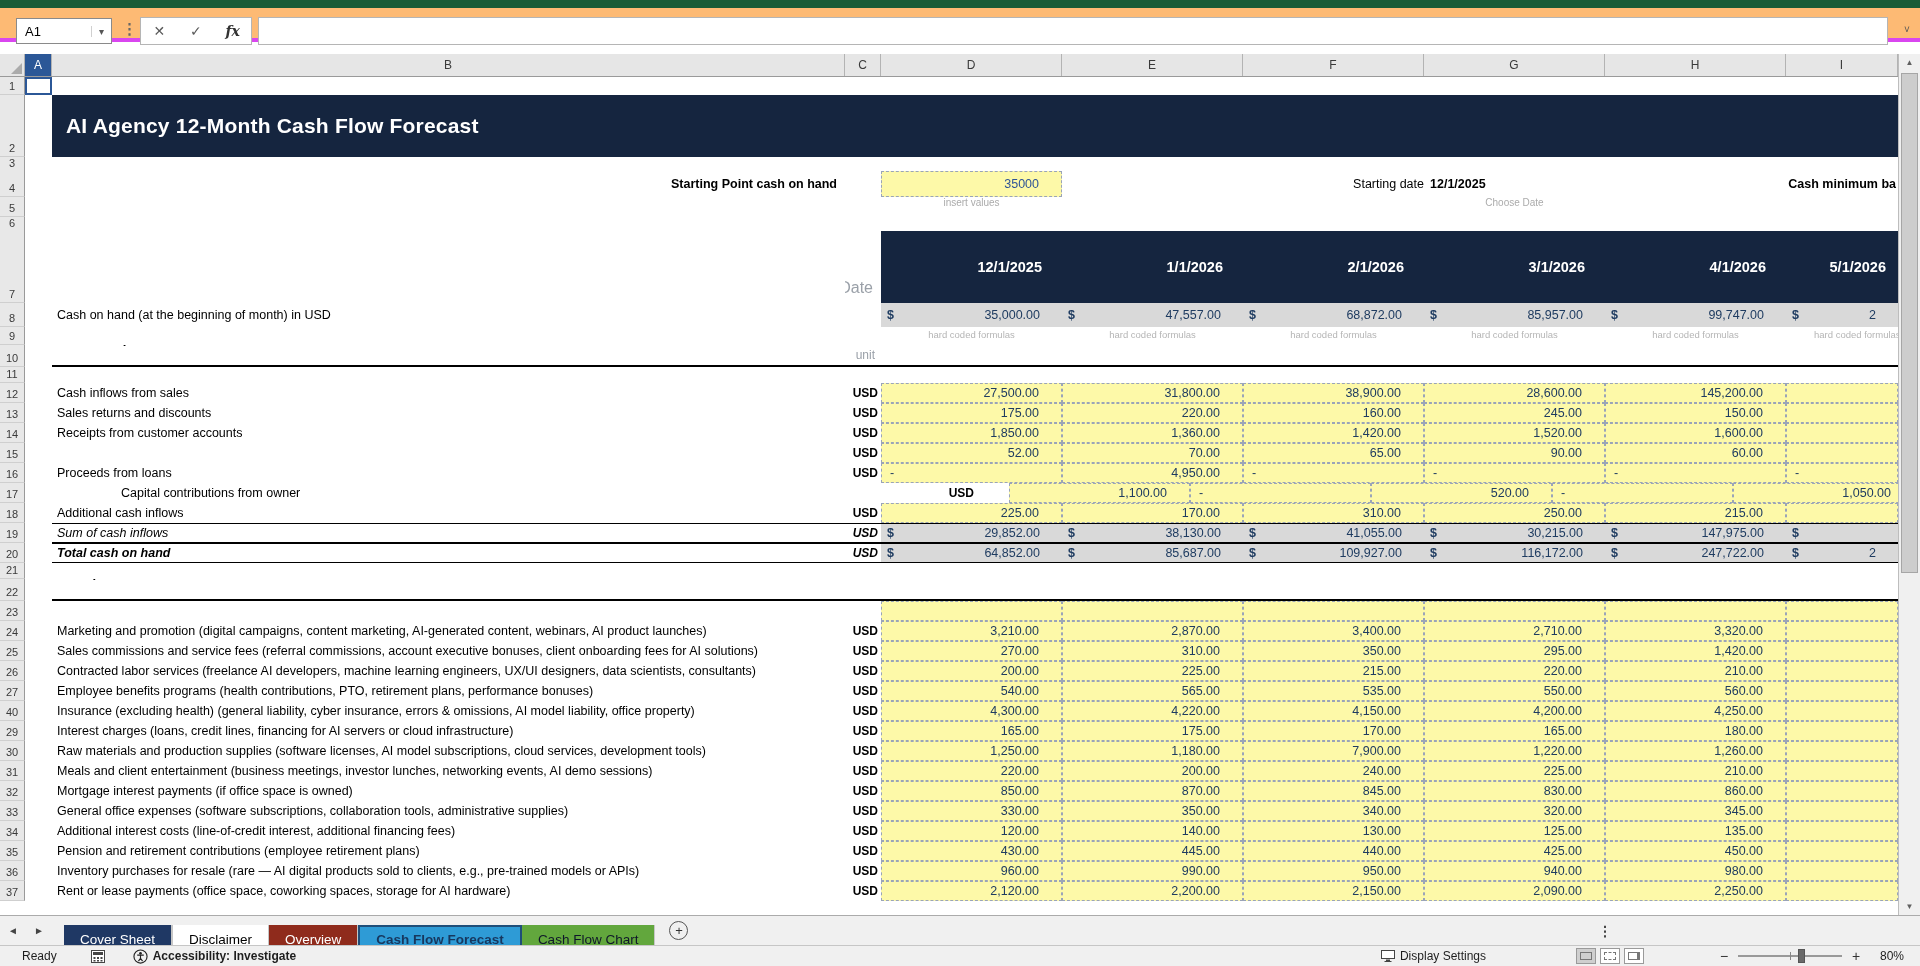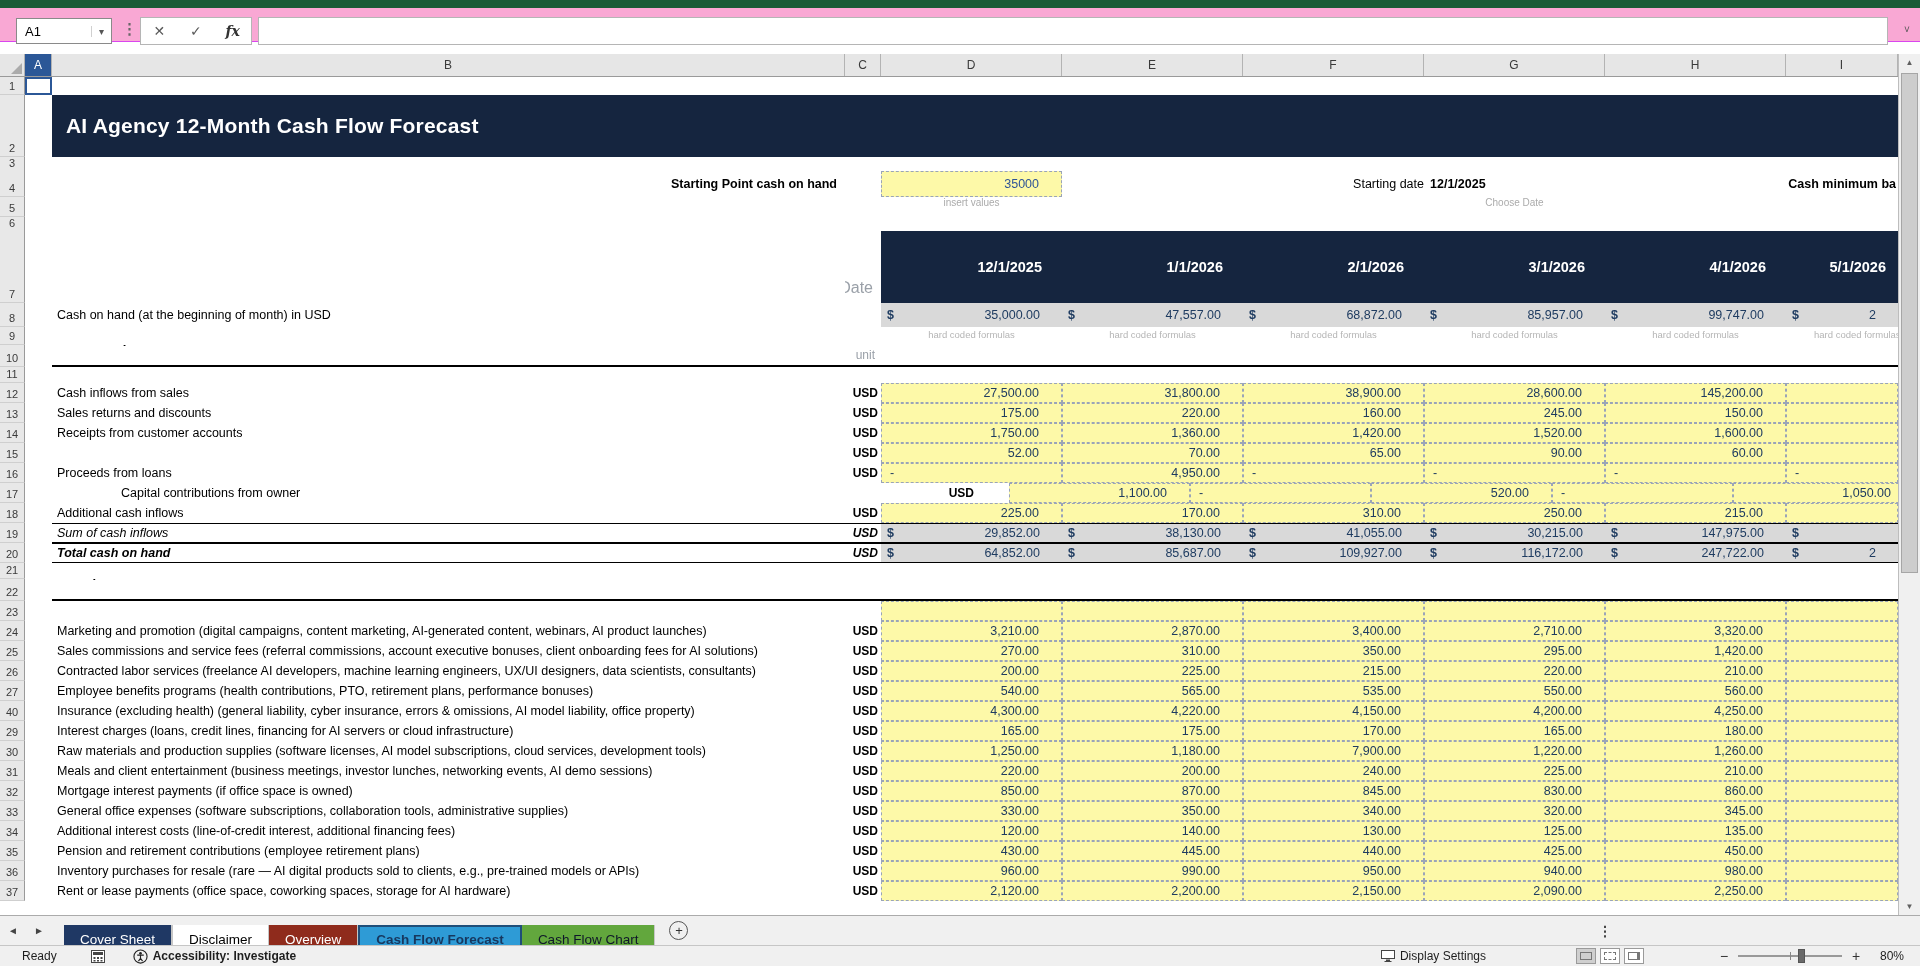--- a/index.html
+++ b/index.html
@@ -4,21 +4,21 @@
 <style>
   * { box-sizing: border-box; }
   html,body { margin:0; padding:0; }
   body {
     width:1920px; height:966px; position:relative; overflow:hidden;
     font-family:"Liberation Sans", sans-serif; background:#fff; color:#000;
     -webkit-font-smoothing:antialiased;
   }
   
   .topstrip { position:absolute; left:0; top:0; width:1920px; height:8px; background:var(--green,#185C37); }
-  .toolbar  { position:absolute; left:0; top:8px; width:1920px; height:34px; background:#f9a8d4; border-bottom:1px solid #d946ef; }
+  .toolbar  { position:absolute; left:0; top:8px; width:1920px; height:34px; background:#fdba74; border-bottom:4px solid #d946ef; }
   .namebox  { position:absolute; left:16px; top:10px; width:96px; height:26px; background:#fff; border:1px solid #8a8a8a; display:flex; align-items:center; }
   .namebox .nb-text { flex:1; padding-left:8px; font-size:13px; }
   .namebox .nb-drop { width:20px; text-align:center; color:#555; font-size:10px; border-left:1px solid #d0d0d0; }
   .tb-ellipsis { position:absolute; left:122px; top:12px; color:#666; font-size:15px; font-weight:bold; letter-spacing:0; }
   .fx-group { position:absolute; left:140px; top:9px; width:112px; height:28px; background:#fff; border:1px solid #b5b5b5; display:flex; align-items:center; justify-content:space-around; }
   .fx-group .tbtn { width:30px; text-align:center; font-size:14px; color:#5a5a5a; cursor:default; }
   .fx-group .tbtn.fx { font-family:"DejaVu Serif", serif; font-style:italic; font-weight:bold; color:#333; }
   .formulabar { position:absolute; left:258px; top:9px; width:1630px; height:28px; background:#fff; border:1px solid #b5b5b5; font-size:13px; padding:5px 8px; }
   .fb-chevron { position:absolute; left:1898px; top:16px; width:18px; text-align:center; color:#555; font-size:10px; }
   
@@ -290,21 +290,21 @@
             <div class="input-cell"></div>
           </div>
         </div>
       </div>
       <div class="sheet-row" style="height: 20px;">
         <div class="gut">14</div>
         <div class="cB label">Receipts from customer accounts</div>
         <div class="cC unit">USD</div>
         <div class="band">
           <div class="mcols">
-            <div class="input-cell">1,750.00</div>
+            <div class="input-cell">1,850.00</div>
             <div class="input-cell">1,360.00</div>
             <div class="input-cell">1,420.00</div>
             <div class="input-cell">1,520.00</div>
             <div class="input-cell">1,600.00</div>
             <div class="input-cell"></div>
           </div>
         </div>
       </div>
       <div class="sheet-row" style="height: 20px;">
         <div class="gut">15</div>

